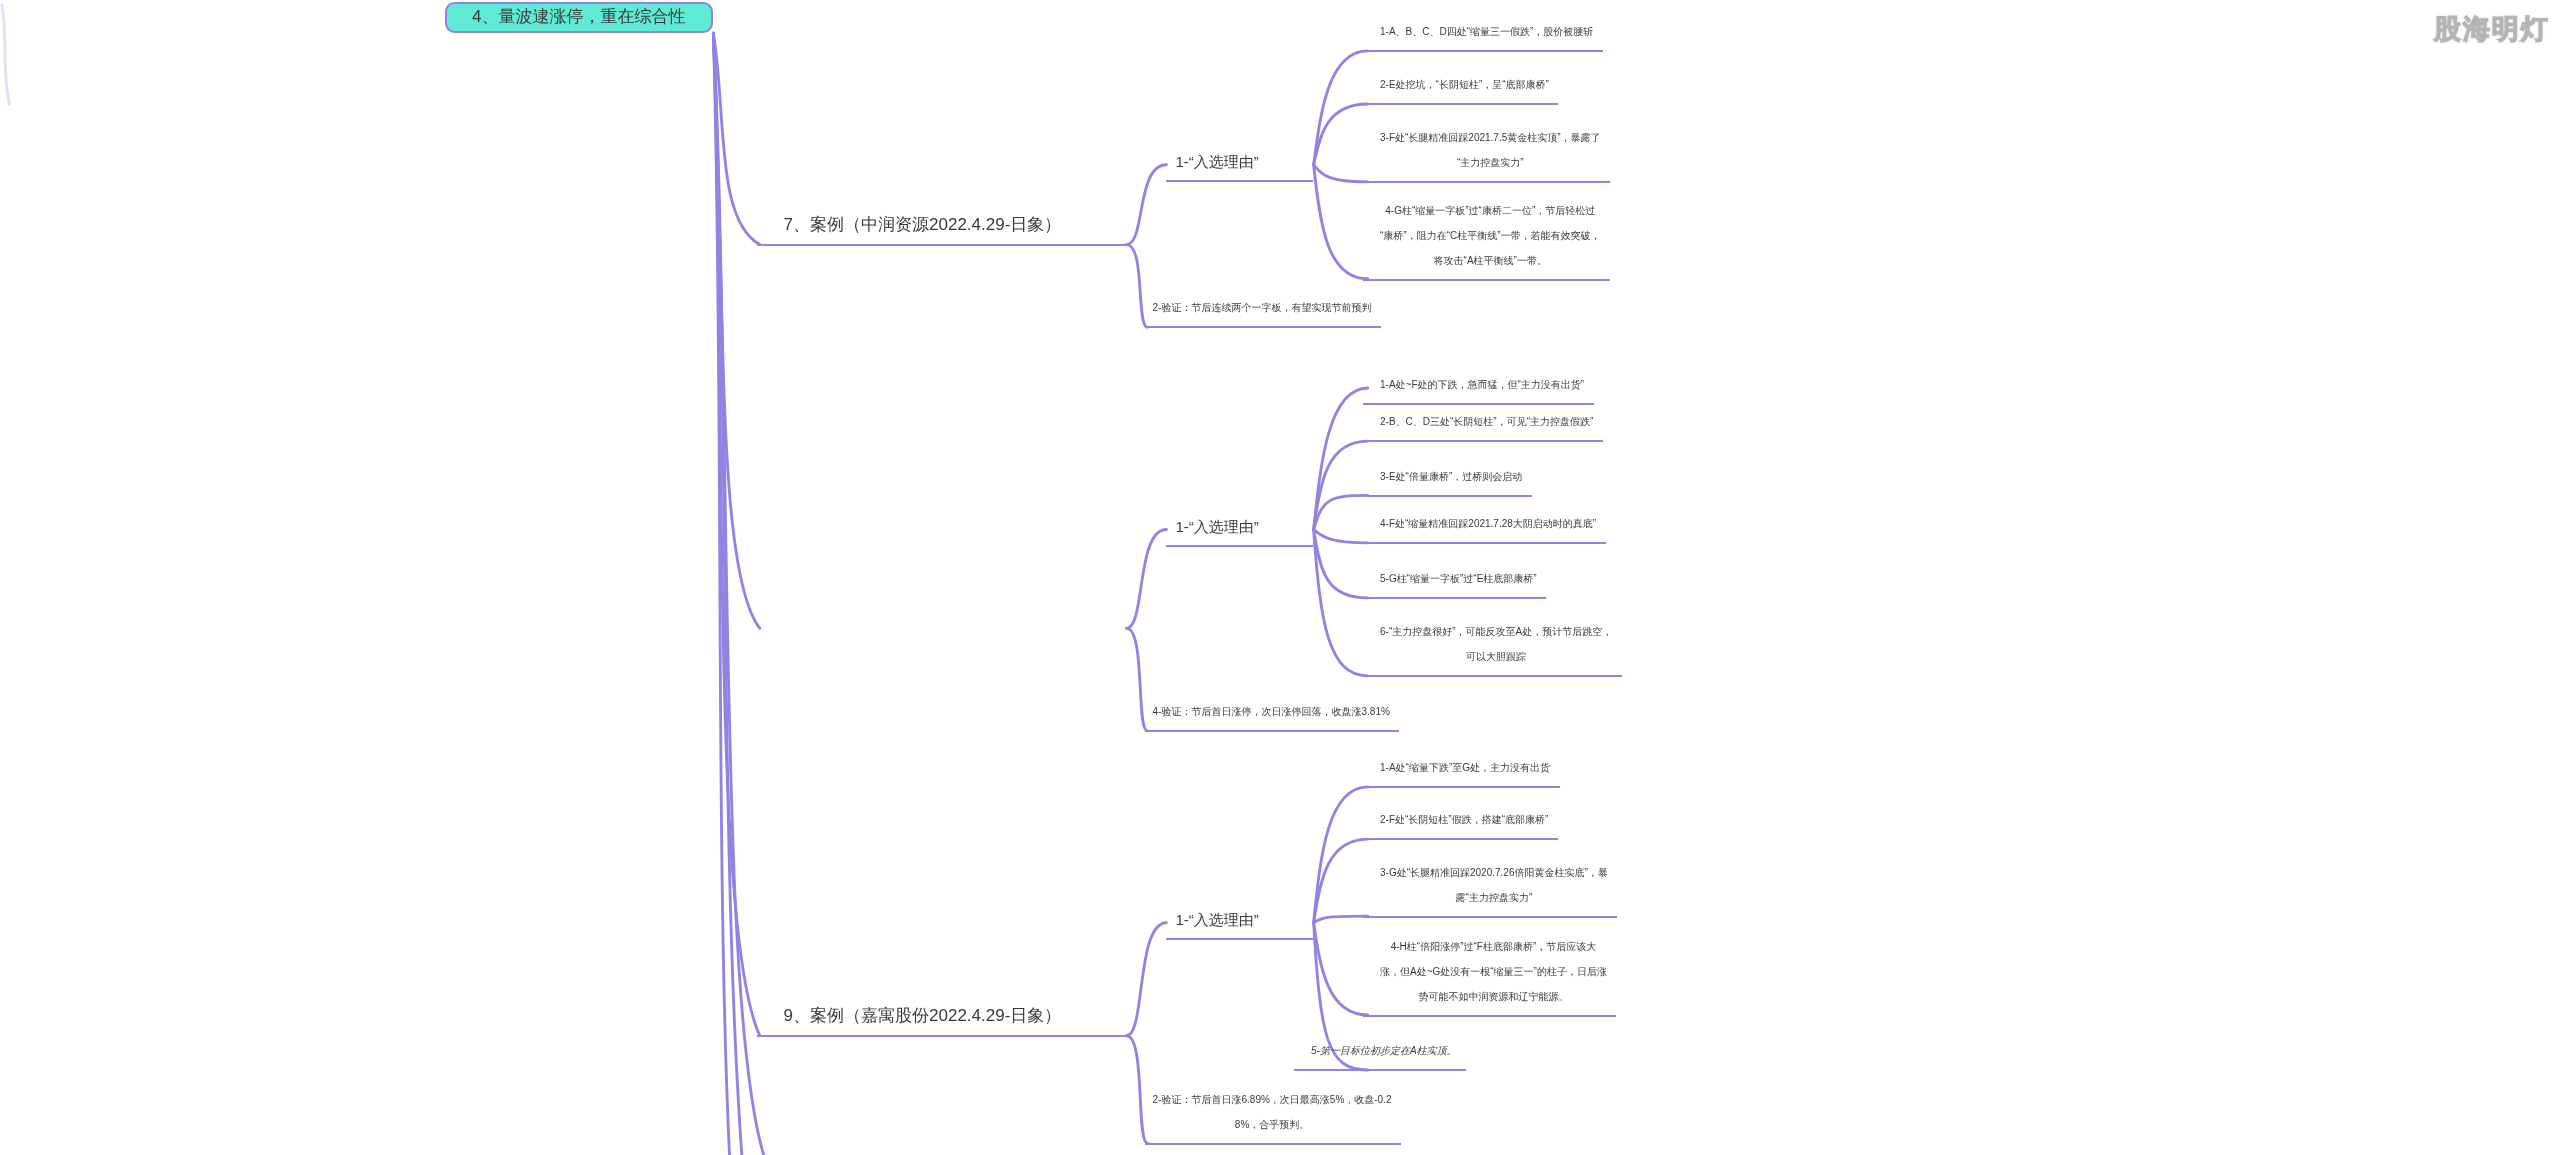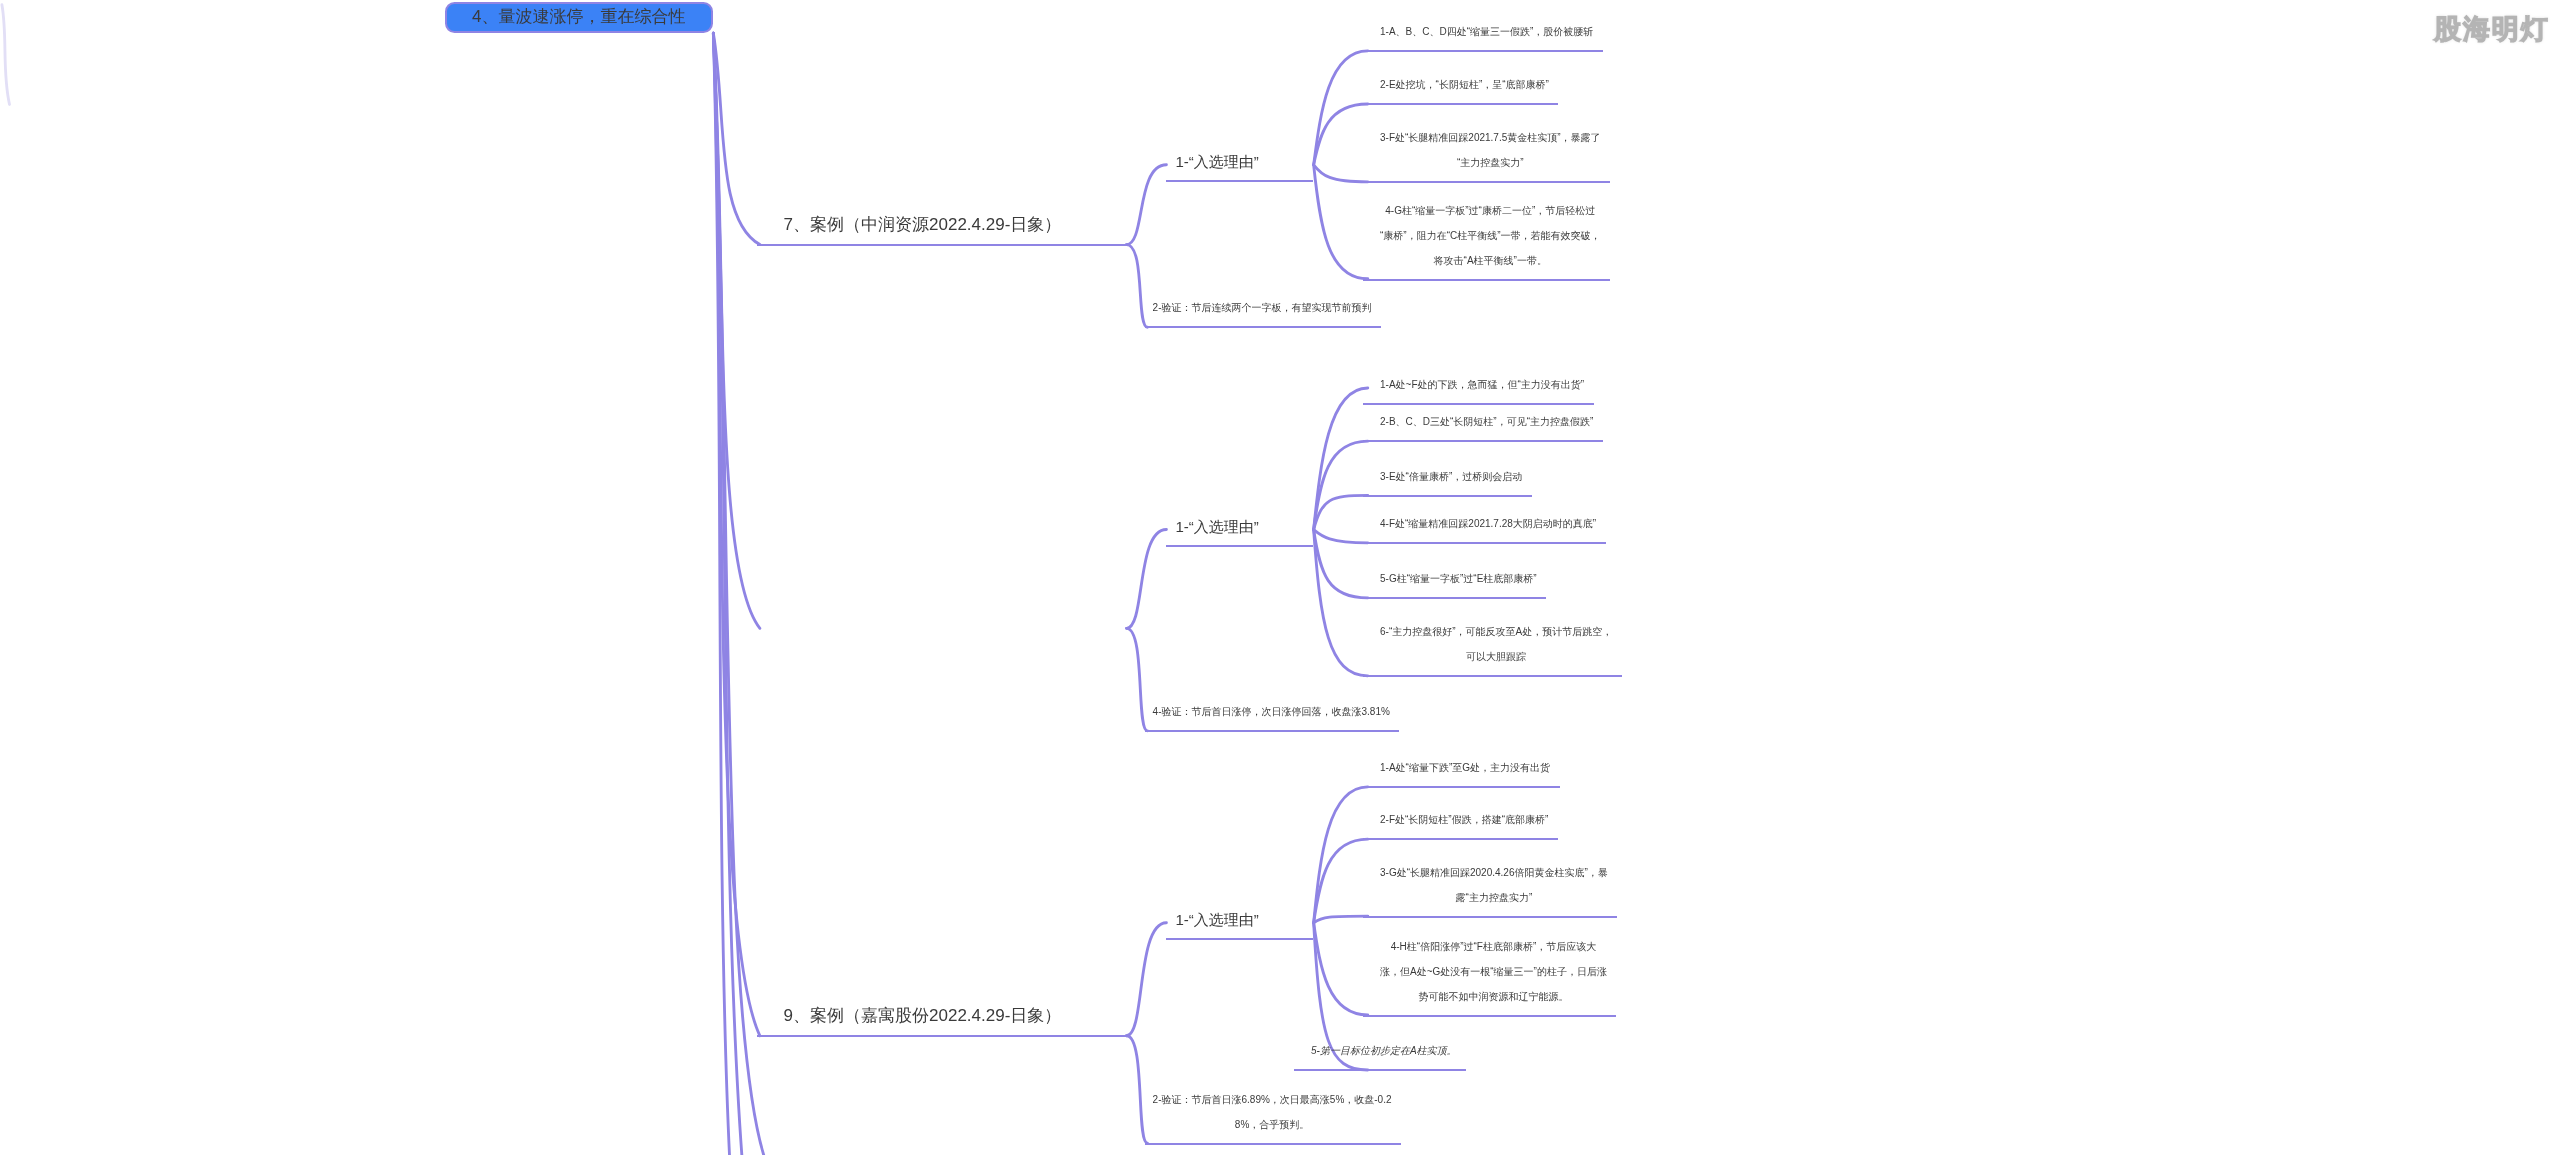--- a/index.html
+++ b/index.html
@@ -47,21 +47,21 @@
     line-height: 26px;
     padding: 0 0 5.7px 26.6px;
     white-space: nowrap;
   }
   .root-box {
     position: absolute;
     left: 445px; top: 1.9px;
     width: 268px; height: 31px;
     border: 2.8px solid var(--branch);
     border-radius: 9.5px;
-    background: #3b82f6;
+    background: #5eead4;
     color: var(--ink);
     font-size: 17px;
     line-height: 26.6px;
     padding-left: 25px;
     white-space: nowrap;
   }
   .watermark {
     position: absolute;
     left: 2434px; top: 11.4px;
     font-size: 27px;
@@ -141,21 +141,21 @@
   <div class="topic leaf" style="left:1363px; top:511px;">4-F处“缩量精准回踩2021.7.28大阴启动时的真底”</div>
   <div class="topic leaf" style="left:1363px; top:566px;">5-G柱“缩量一字板”过“E柱底部康桥”</div>
   <div class="topic leaf" style="left:1363px; top:619px;">6-“主力控盘很好”，可能反攻至A处，预计节后跳空，
 可以大胆跟踪</div>
   <div class="topic valid" style="left:1145px; top:699px;">4-验证：节后首日涨停，次日涨停回落，收盘涨3.81%</div>
 
   <div class="topic case-label" style="left:757px; top:1003px;">9、案例（嘉寓股份2022.4.29-日象）</div>
   <div class="topic reason" style="left:1166px; top:891px;">1-“入选理由”</div>
   <div class="topic leaf" style="left:1363px; top:755px;">1-A处“缩量下跌”至G处，主力没有出货</div>
   <div class="topic leaf" style="left:1363px; top:807px;">2-F处“长阴短柱”假跌，搭建“底部康桥”</div>
-  <div class="topic leaf" style="left:1363px; top:860px;">3-G处“长腿精准回踩2020.4.26倍阳黄金柱实底”，暴
+  <div class="topic leaf" style="left:1363px; top:860px;">3-G处“长腿精准回踩2020.7.26倍阳黄金柱实底”，暴
 露“主力控盘实力”</div>
   <div class="topic leaf" style="left:1363px; top:934px;">4-H柱“倍阳涨停”过“F柱底部康桥”，节后应该大
 涨，但A处~G处没有一根“缩量三一”的柱子，日后涨
 势可能不如中润资源和辽宁能源。</div>
   <div class="topic leaf" style="left:1294px; top:1038px;font-style:italic;">5-第一目标位初步定在A柱实顶。</div>
   <div class="topic valid" style="left:1145px; top:1087px;">2-验证：节后首日涨6.89%，次日最高涨5%，收盘-0.2
 8%，合乎预判。</div>
 
   <div class="watermark">股海明灯</div>
 

